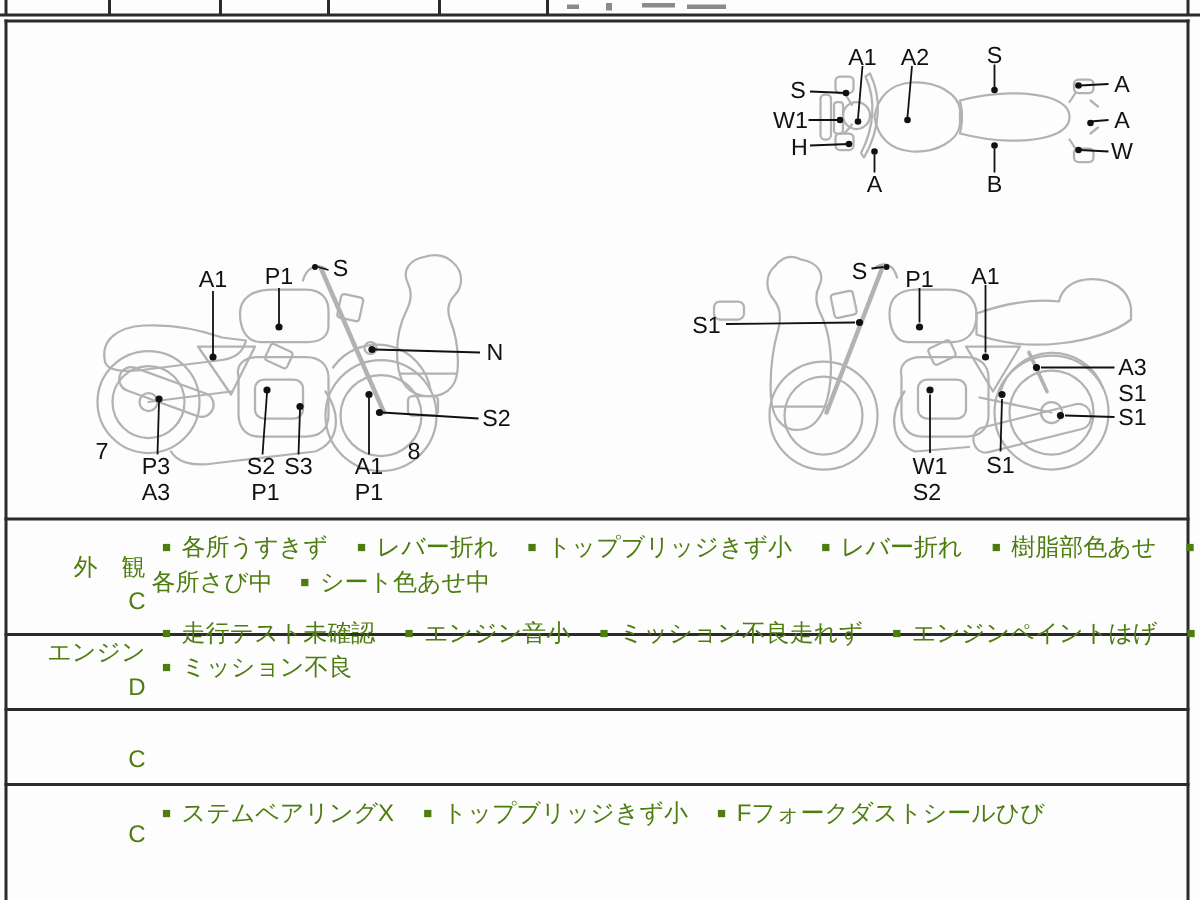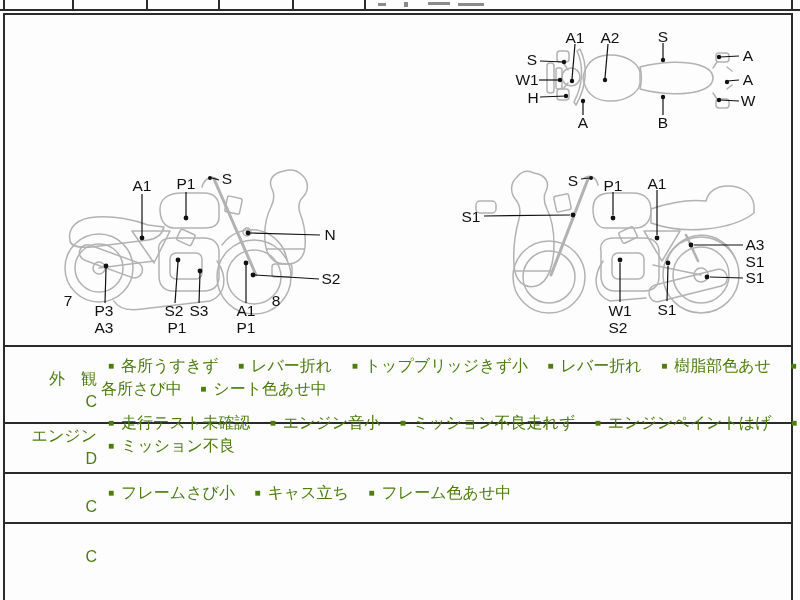--- a/index.html
+++ b/index.html
@@ -289,28 +289,28 @@
       <div class="line">
         <span class="it"><span class="bl">■</span><span>ミッション不良</span></span>
       </div>
     </div>
   </div>
 
   <div class="sec" style="top:474px;height:48px">
     <div class="sec-label">
       <div class="sec-grade">C</div>
     </div>
-    <div class="sec-items">
-      <div class="line">
-        <span class="it"><span class="bl">■</span><span>フレームさび小</span></span>
-        <span class="it"><span class="bl">■</span><span>キャス立ち</span></span>
-        <span class="it"><span class="bl">■</span><span>フレーム色あせ中</span></span>
-      </div>
-    </div>
   </div>
 
   <div class="sec" style="top:524px;height:76px">
     <div class="sec-label">
       <div class="sec-grade">C</div>
     </div>
+    <div class="sec-items">
+      <div class="line">
+        <span class="it"><span class="bl">■</span><span>ステムベアリングX</span></span>
+        <span class="it"><span class="bl">■</span><span>トップブリッジきず小</span></span>
+        <span class="it"><span class="bl">■</span><span>Fフォークダストシールひび</span></span>
+      </div>
+    </div>
   </div>
 
 </div>
 
 </body></html>

